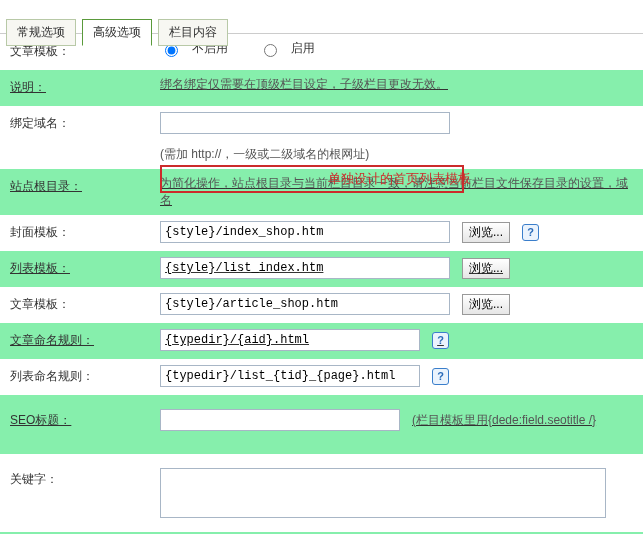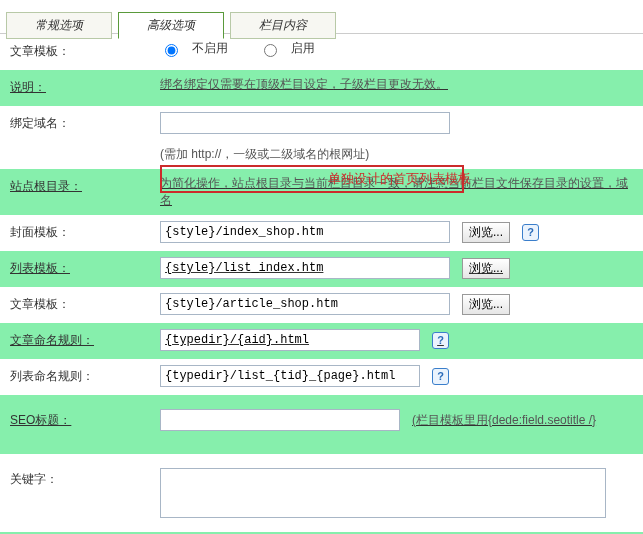--- a/index.html
+++ b/index.html
@@ -12,26 +12,25 @@
     width: 643px;
   }
   .tabs {
     display: flex;
     gap: 6px;
     padding: 6px 6px 0 6px;
     border-bottom: 1px solid #ccc;
   }
   .tab {
     border: 1px solid #b8c9a7;
-    padding: 4px 28px;
+    padding: 4px 10px;
     background: #f7f7f2;
     cursor: pointer;
     position: relative;
-    top: 6px;
-    font-style: italic;
+    top: 13px;
   }
   .tab.active {
     border: 1px solid #5a9a3b;
     background: #fff;
     border-bottom: 1px solid #fff;
   }
   .form-area {
     padding: 0;
   }
   .row {

